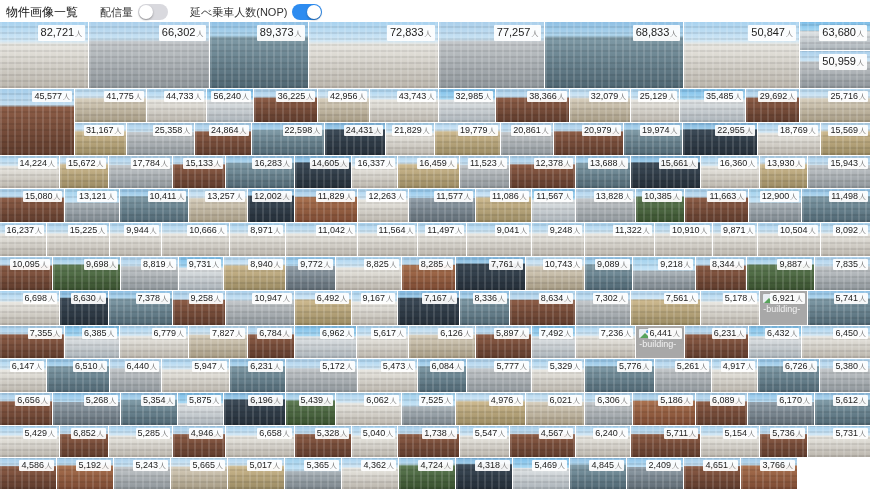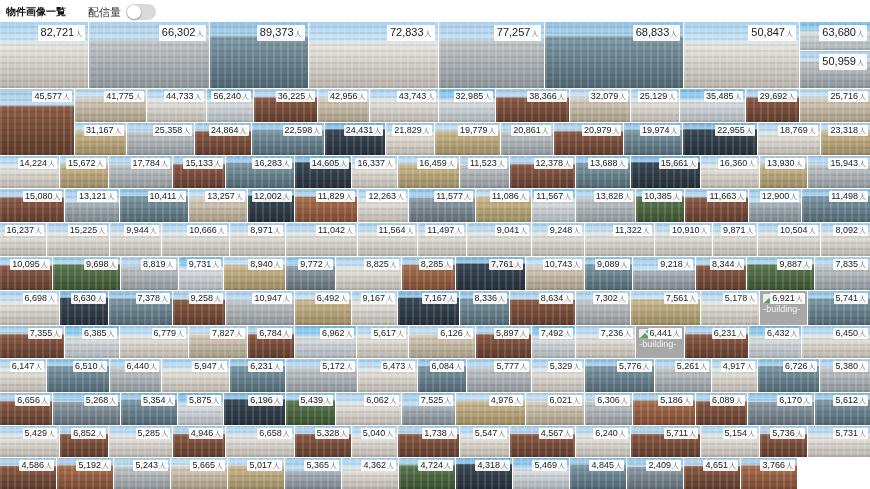--- a/index.html
+++ b/index.html
@@ -1,19 +1,19 @@
 <!DOCTYPE html>
 <html><head>
 <meta charset="utf-8">
 <style>
   html,body{margin:0;padding:0;background:#fff;width:870px;height:489px;overflow:hidden;
     font-family:"Liberation Sans","DejaVu Sans",sans-serif;}
   
   .header{height:22px;display:flex;align-items:center;padding:2px 6px 0 6px;box-sizing:border-box;}
-  .title{font-size:10px;font-weight:bold;color:#111;}
+  .title{font-size:12px;font-weight:normal;color:#111;}
   .ctrl{display:flex;align-items:center;gap:5px;margin-left:22px;font-size:11px;color:#333;}
   .switch{width:30px;height:16px;border-radius:9px;position:relative;cursor:pointer;flex:0 0 auto;}
   .switch .knob{width:14px;height:14px;border-radius:50%;background:#fff;position:absolute;top:1px;
     box-shadow:0 1px 2px rgba(0,0,0,.35);}
   .switch.off{background:#d9d9de;} .switch.off .knob{left:1px;}
   .switch.on .knob{right:1px;}
   
   .grid{display:flex;flex-direction:column;gap:1px;}
   .row{display:flex;gap:1px;}
   .tile{position:relative;flex:1 1 0;overflow:hidden;background:#9aa4ac;}
@@ -58,20 +58,26 @@
 <body>
 
 <div class="header">
   <span class="title">物件画像一覧</span>
   <span class="ctrl">
     <span>配信量</span>
     <span class="switch off">
         <span class="knob"></span>
       </span>
   </span>
+  <span class="ctrl">
+    <span>延べ乗車人数(NOP)</span>
+    <span class="switch on" id="nop-switch" style="background: rgb(45, 140, 240);">
+        <span class="knob"></span>
+      </span>
+  </span>
 </div>
 
 <div class="grid" id="grid">
     <div class="row hero" style="height: 66px;">
       <div class="tile v1" style="flex-grow: 0.8;">
         <span class="badge"><span>82,721</span><span class="unit">人</span></span>
       </div>
       <div class="tile v9" style="flex-grow: 1.09;">
         <span class="badge"><span>66,302</span><span class="unit">人</span></span>
       </div>
@@ -176,21 +182,21 @@
           <div class="tile v5" style="flex-grow: 0.96;">
             <span class="badge"><span>19,974</span><span class="unit">人</span></span>
           </div>
           <div class="tile v3" style="flex-grow: 1.25;">
             <span class="badge"><span>22,955</span><span class="unit">人</span></span>
           </div>
           <div class="tile v1" style="flex-grow: 1.04;">
             <span class="badge"><span>18,769</span><span class="unit">人</span></span>
           </div>
           <div class="tile v11" style="flex-grow: 0.83;">
-            <span class="badge"><span>23,318</span><span class="unit">人</span></span>
+            <span class="badge"><span>15,569</span><span class="unit">人</span></span>
           </div>
         </div>
       </div>
     </div>
     <div class="row" style="height: 32px;">
       <div class="tile v1" style="flex-grow: 1.06;">
         <span class="badge"><span>14,224</span><span class="unit">人</span></span>
       </div>
       <div class="tile v11" style="flex-grow: 0.85;">
         <span class="badge"><span>15,672</span><span class="unit">人</span></span>

